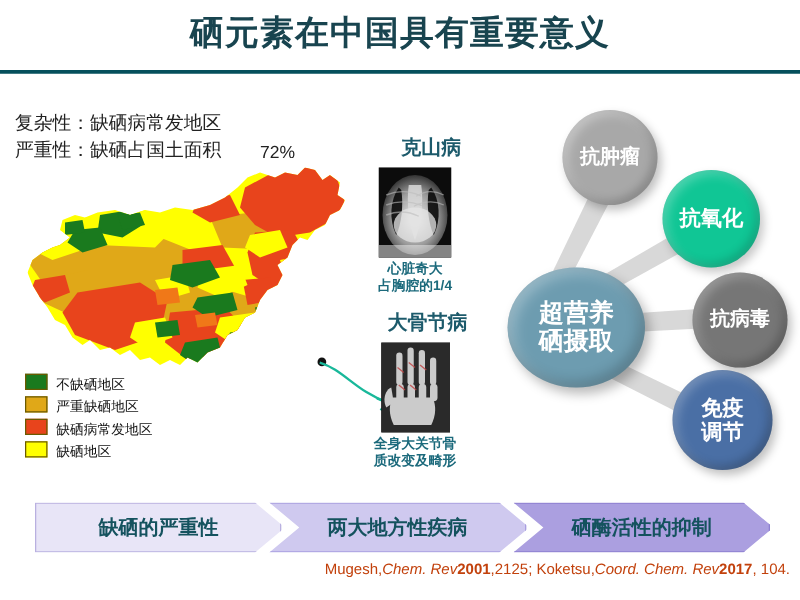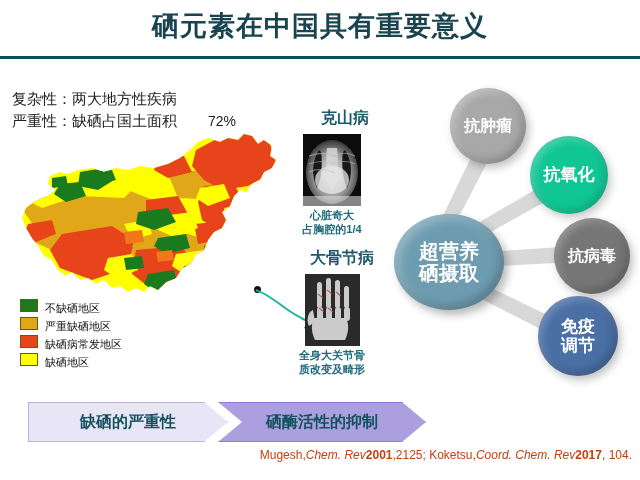--- a/index.html
+++ b/index.html
@@ -193,21 +193,21 @@
 </style>
 </head>
 <body>
 
 <div id="slide">
 
   <div id="title">硒元素在中国具有重要意义</div>
   <div id="title-rule"></div>
 
   <div id="intro">
-    <div class="line">复杂性：两大地方性疾病</div>
+    <div class="line">复杂性：缺硒病常发地区</div>
     <div class="line">
       <span>严重性：缺硒占国土面积</span><span class="pct">72%</span>
     </div>
   </div>
 
   <div id="map-wrap">
     <svg id="map-svg" width="280" height="185" viewBox="0 0 280 185">
       <defs>
         <clipPath id="chinaClip">
           <path d="M48,62 L40,56 L42,48 L52,44 L60,46 L70,42 L84,40 L96,44 L108,40 L120,42
@@ -357,21 +357,21 @@
   <div id="circles">
     <svg width="248" height="300" viewBox="0 0 248 300" style="position:absolute;left:0;top:0;">
       <g fill="#d6d6d6" opacity="0.95">
         <path d="M46,138 L96,34 L112,42 L58,146 Z"></path>
         <path d="M60,150 L170,86 L178,100 L66,162 Z"></path>
         <path d="M66,166 L184,158 L184,174 L68,180 Z"></path>
         <path d="M62,182 L178,238 L170,252 L56,194 Z"></path>
       </g>
     </svg>
 
-    <div class="node" style="left:2px; top:126px; width:110px; height:96px; background:#6d9cb0; font-size:20px; box-shadow:inset -4px -4px 10px rgba(0,0,0,0.22), inset 4px 4px 12px rgba(255,255,255,0.35), 4px 5px 9px rgba(0,0,0,0.28);">
+    <div class="node" style="left:14px; top:126px; width:110px; height:96px; background:#6d9cb0; font-size:20px; box-shadow:inset -4px -4px 10px rgba(0,0,0,0.22), inset 4px 4px 12px rgba(255,255,255,0.35), 4px 5px 9px rgba(0,0,0,0.28);">
       <div>
         <span>超营养</span>
         <span>硒摄取</span>
       </div>
     </div>
 
     <div class="node" style="left:58px; top:0px; width:76px; height:76px; background:#a8a8a8; font-size:16px; box-shadow:inset -3px -3px 8px rgba(0,0,0,0.22), inset 3px 3px 9px rgba(255,255,255,0.4), 3px 4px 8px rgba(0,0,0,0.25);">
       <span>抗肿瘤</span>
     </div>
 
@@ -388,20 +388,23 @@
         <span>免疫</span>
         <span>调节</span>
       </div>
     </div>
   </div>
 
   <div id="banner">
     <div class="chev" style="width:200px; background:#e8e5f7; border:1px solid #b9b0e0; clip-path: polygon(0 0, 176px 0, 200px 50%, 176px 100%, 0 100%, 0 100%);">
       <span>缺硒的严重性</span>
     </div>
+    <div class="chev" style="width:208px; margin-left:-10px; background:#cfc9ef; border:1px solid #a99ee0; clip-path: polygon(0 0, 184px 0, 208px 50%, 184px 100%, 0 100%, 24px 50%);">
+      <span>两大地方性疾病</span>
+    </div>
     <div class="chev" style="width:208px; margin-left:-10px; background:#ab9fe0; border:1px solid #8d7fd0; clip-path: polygon(0 0, 184px 0, 208px 50%, 184px 100%, 0 100%, 24px 50%);">
       <span>硒酶活性的抑制</span>
     </div>
   </div>
 
   <div id="citation">
     <span>Mugesh,</span><i>Chem. Rev</i><b>2001</b><span>,2125; </span><span>Koketsu,</span><i>Coord. Chem. Rev</i><b>2017</b><span>, 104.</span>
   </div>
 
 </div>

